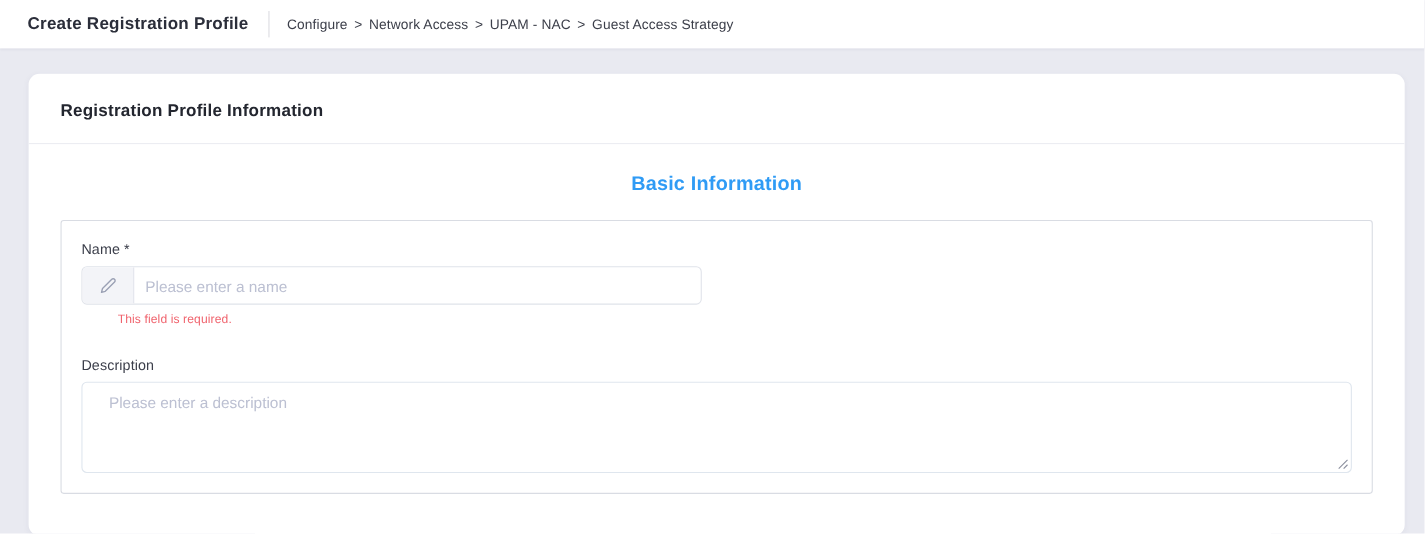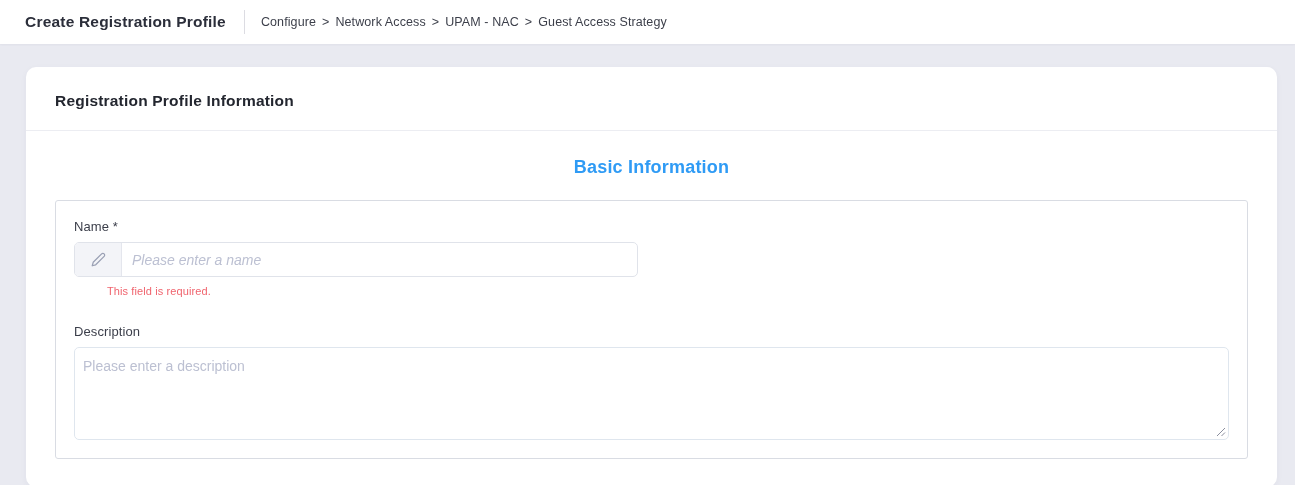--- a/index.html
+++ b/index.html
@@ -112,40 +112,39 @@
   }
   .input-group input {
     flex: 1;
     border: none;
     outline: none;
     padding: 0 10px;
     font-family: "Liberation Sans", sans-serif;
     font-size: 14px;
     color: #444857;
     background: transparent;
-    font-style: italic;
   }
   .input-group input::placeholder { color: #bcc0d2; opacity: 1; }
 
   .field-error {
     margin-top: 8px;
     font-size: 11px;
     letter-spacing: .1px;
     margin-left: 33px;
   }
 
   .description-block { margin-top: 27px; }
   .textarea-wrap { position: relative; width: 1155px; }
   .textarea-wrap textarea {
     display: block;
     width: 1155px;
-    height: 93px;
+    height: 83px;
     border: 1px solid #dfe6ee;
     border-radius: 5px;
-    padding: 10px 8px;
+    padding: 10px 24px;
     font-family: "Liberation Sans", sans-serif;
     font-size: 14px;
     color: #444857;
     resize: none;
     outline: none;
     background: #ffffff;
   }
   .textarea-wrap textarea::placeholder { color: #bcc0d2; opacity: 1; }
   .resize-handle {
     position: absolute;

